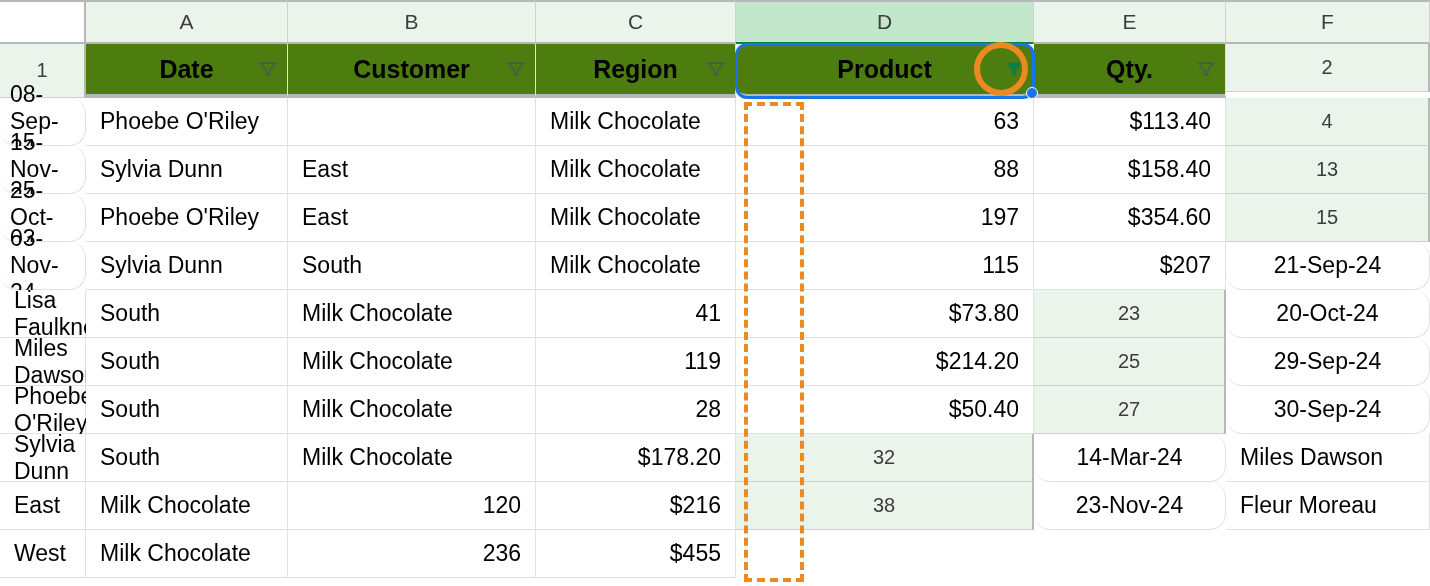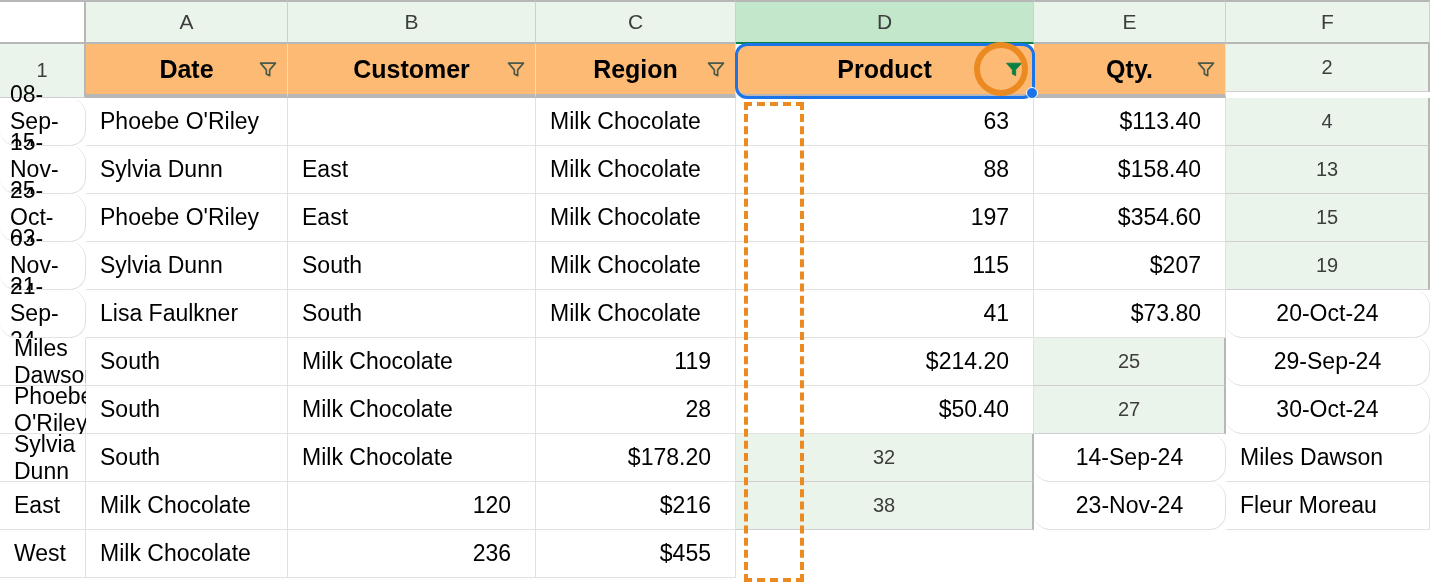--- a/index.html
+++ b/index.html
@@ -56,21 +56,21 @@
     border-bottom: 1px solid #cfcfcf;
     justify-content: center;
     font-size: 20px;
     color: #3d3d3d;
   }
   .rowhdr.first {
     height: 54px;
   }
   
   .th {
-    background: #fdba74;
+    background: #4d7c0f;
     font-weight: 700;
     font-size: 25px;
     height: 54px;
     justify-content: center;
     border-bottom: 4px solid #b7b7b7;
     position: relative;
   }
   .th .label {
     flex: 1;
     text-align: center;
@@ -106,21 +106,21 @@
     border-radius: 50%;
     z-index: 5;
   }
   
   .colhdr.sel {
     border-bottom: 2px solid #0b8043;
   }
   
   .al  { justify-content: flex-start; padding-left: 14px; }
   .ac  { justify-content: center; border-radius: 16px; }
-  .ar  { justify-content: flex-end; padding-right: 24px; }
+  .ar  { justify-content: flex-end; padding-right: 14px; }
   
   .callout-circle {
     position: absolute;
     width: 54px;
     height: 54px;
     border: 6px solid #ec8a22;
     border-radius: 50%;
     pointer-events: none;
     z-index: 20;
     top: 42px;
@@ -219,52 +219,52 @@
     <div class="cell ar">$354.60</div>
 
     <div class="cell rowhdr">15</div>
     <div class="cell ac">03-Nov-24</div>
     <div class="cell al">Sylvia Dunn</div>
     <div class="cell al">South</div>
     <div class="cell al">Milk Chocolate</div>
     <div class="cell ar">115</div>
     <div class="cell ar">$207</div>
 
-    <div class="cell rowhdr">19</div>
     <div class="cell ac">21-Sep-24</div>
     <div class="cell al">Lisa Faulkner</div>
     <div class="cell al">South</div>
     <div class="cell al">Milk Chocolate</div>
     <div class="cell ar">41</div>
     <div class="cell ar">$73.80</div>
 
+    <div class="cell rowhdr">23</div>
     <div class="cell ac">20-Oct-24</div>
     <div class="cell al">Miles Dawson</div>
     <div class="cell al">South</div>
     <div class="cell al">Milk Chocolate</div>
     <div class="cell ar">119</div>
     <div class="cell ar">$214.20</div>
 
     <div class="cell rowhdr">25</div>
     <div class="cell ac">29-Sep-24</div>
     <div class="cell al">Phoebe O'Riley</div>
     <div class="cell al">South</div>
     <div class="cell al">Milk Chocolate</div>
     <div class="cell ar">28</div>
     <div class="cell ar">$50.40</div>
 
     <div class="cell rowhdr">27</div>
-    <div class="cell ac">30-Oct-24</div>
+    <div class="cell ac">30-Sep-24</div>
     <div class="cell al">Sylvia Dunn</div>
     <div class="cell al">South</div>
     <div class="cell al">Milk Chocolate</div>
     <div class="cell ar">$178.20</div>
 
     <div class="cell rowhdr">32</div>
-    <div class="cell ac">14-Sep-24</div>
+    <div class="cell ac">14-Mar-24</div>
     <div class="cell al">Miles Dawson</div>
     <div class="cell al">East</div>
     <div class="cell al">Milk Chocolate</div>
     <div class="cell ar">120</div>
     <div class="cell ar">$216</div>
 
     <div class="cell rowhdr">38</div>
     <div class="cell ac">23-Nov-24</div>
     <div class="cell al">Fleur Moreau</div>
     <div class="cell al">West</div>

